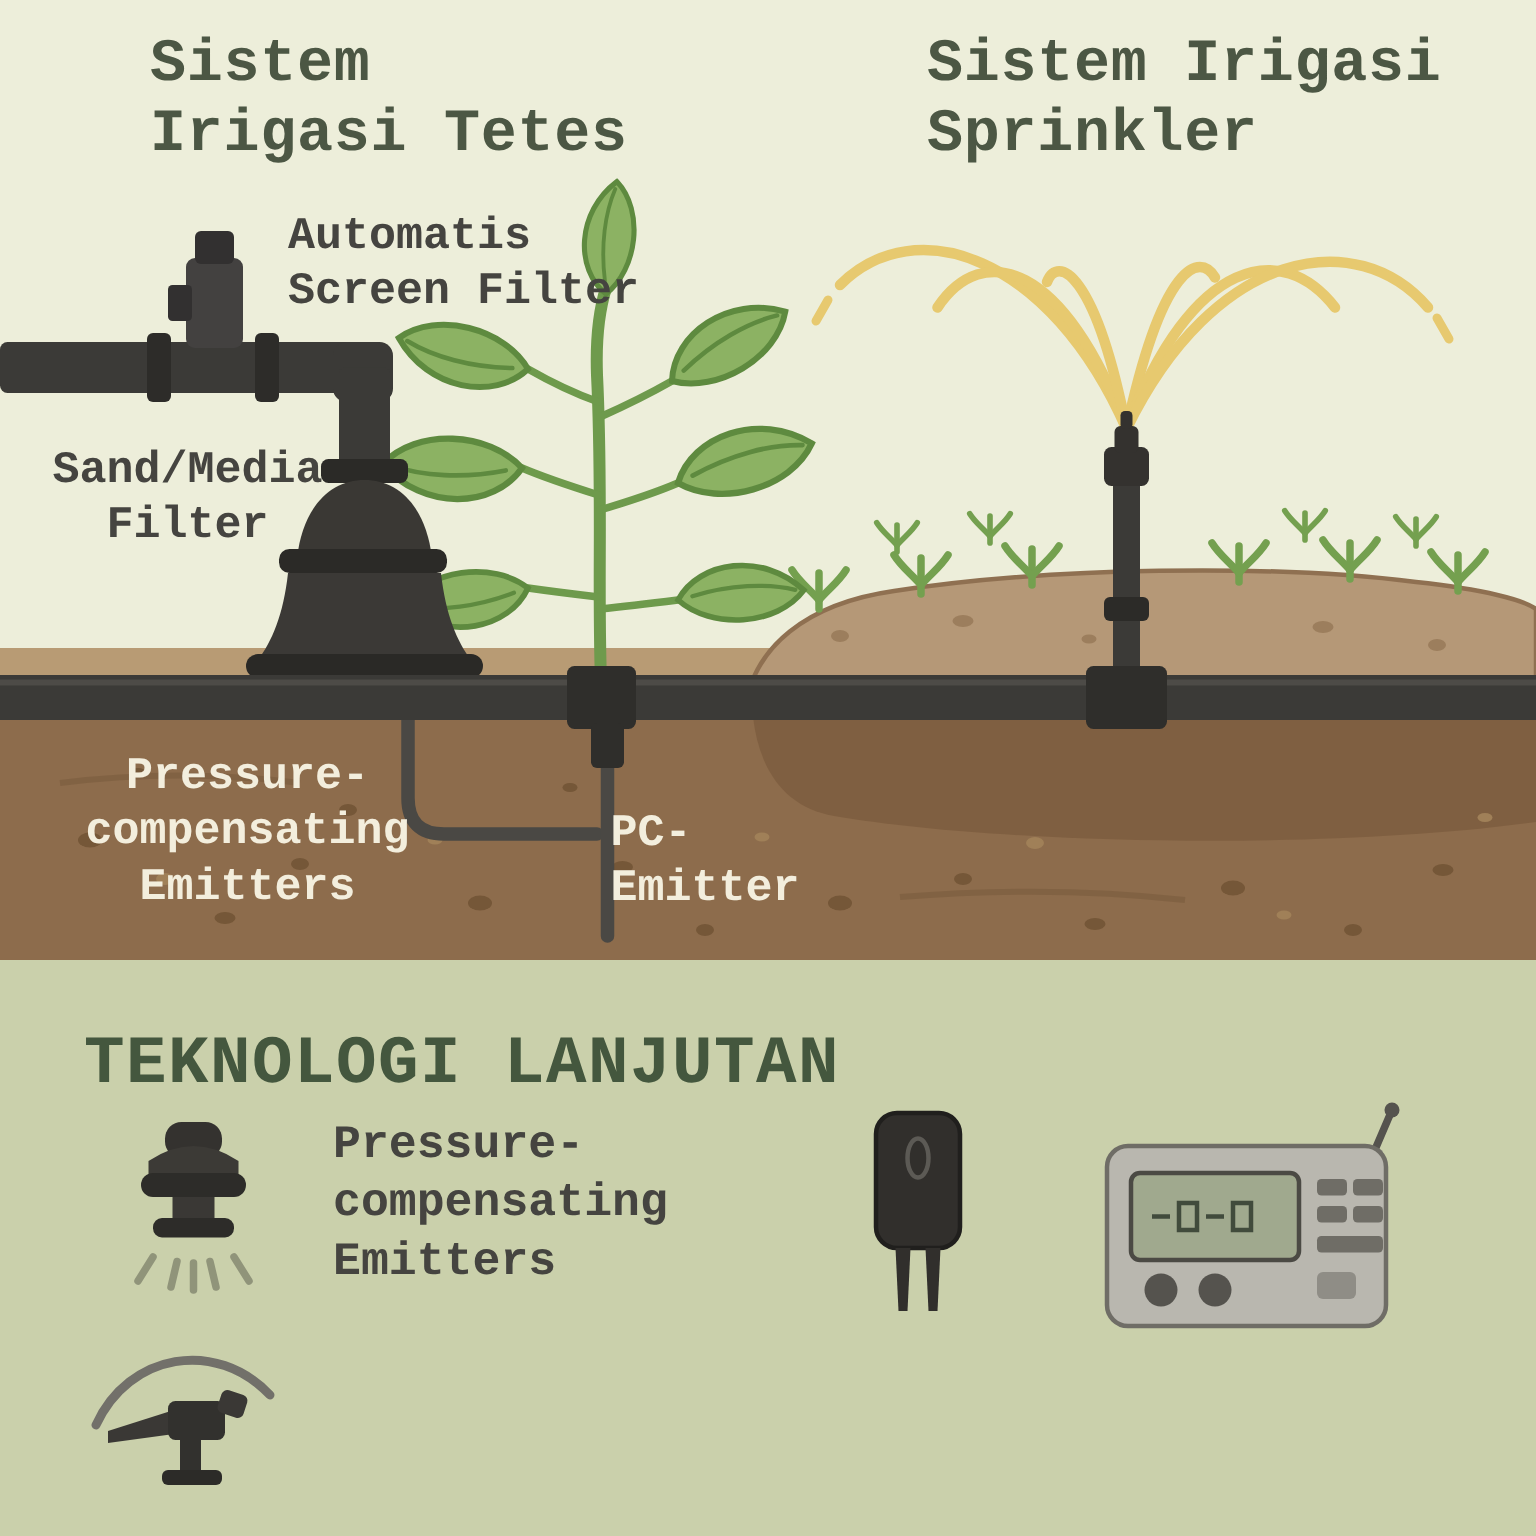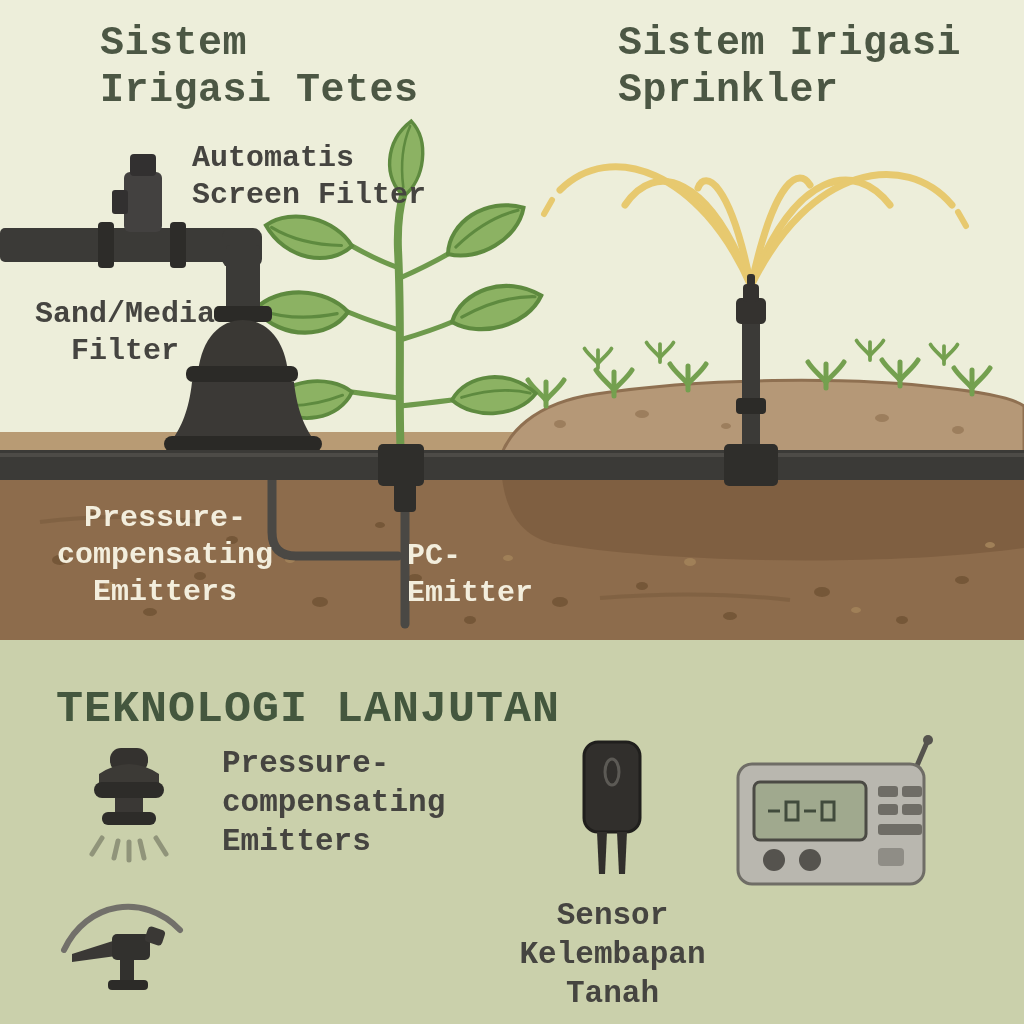--- a/index.html
+++ b/index.html
@@ -219,23 +219,20 @@
       <rect x="62" y="68" width="14" height="24" fill="#32312e"></rect>
       <rect x="50" y="90" width="40" height="10" rx="4" fill="#2c2b28"></rect>
     </svg>
 
     <svg class="icon" style="left:572px; top:98px" width="80" height="140" viewBox="0 0 80 140">
       <rect x="12" y="4" width="56" height="90" rx="14" fill="#312f2c" stroke="#201f1d" stroke-width="3"></rect>
       <ellipse cx="40" cy="34" rx="7" ry="13" fill="none" stroke="#5c5a55" stroke-width="3"></ellipse>
       <path d="M25,94 L35,94 L33,136 L27,136 Z" fill="#312f2c"></path>
       <path d="M45,94 L55,94 L53,136 L47,136 Z" fill="#312f2c"></path>
     </svg>
-    <div class="lbl tech-item-label center" style="left:500px; top:256px; width:225px">Sensor
-Kelembapan
-Tanah</div>
 
     <svg class="icon" style="left:730px; top:92px" width="210" height="160" viewBox="0 0 210 160">
       <rect x="176" y="34" width="16" height="14" rx="3" fill="#8f8d86"></rect>
       <path d="M186,36 L198,8" stroke="#55534e" stroke-width="5" stroke-linecap="round"></path>
       <circle cx="198" cy="8" r="5" fill="#55534e"></circle>
       <rect x="8" y="32" width="186" height="120" rx="14" fill="#b9b7af" stroke="#6f6d66" stroke-width="3"></rect>
       <rect x="24" y="50" width="112" height="58" rx="6" fill="#a0a98e" stroke="#4b4a44" stroke-width="3"></rect>
       <g stroke="#414b3c" stroke-width="3" fill="none">
         <path d="M38,79 L50,79"></path>
         <rect x="56" y="70" width="12" height="18"></rect>

